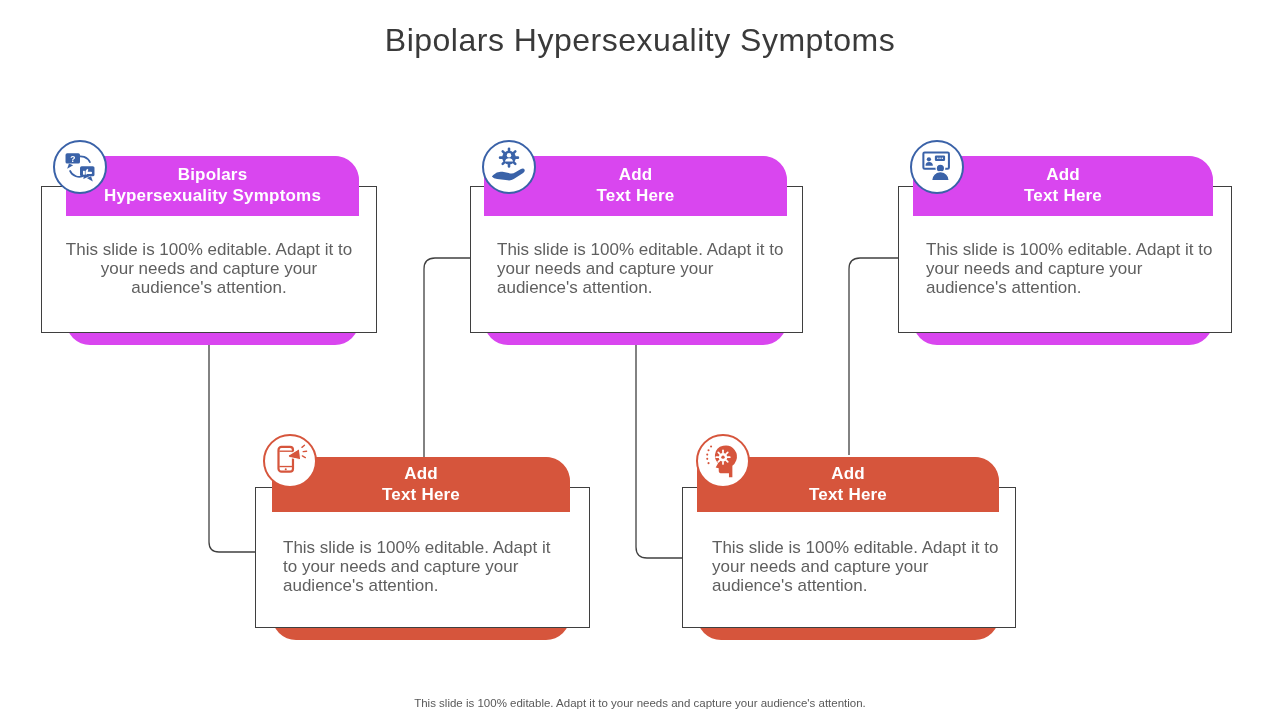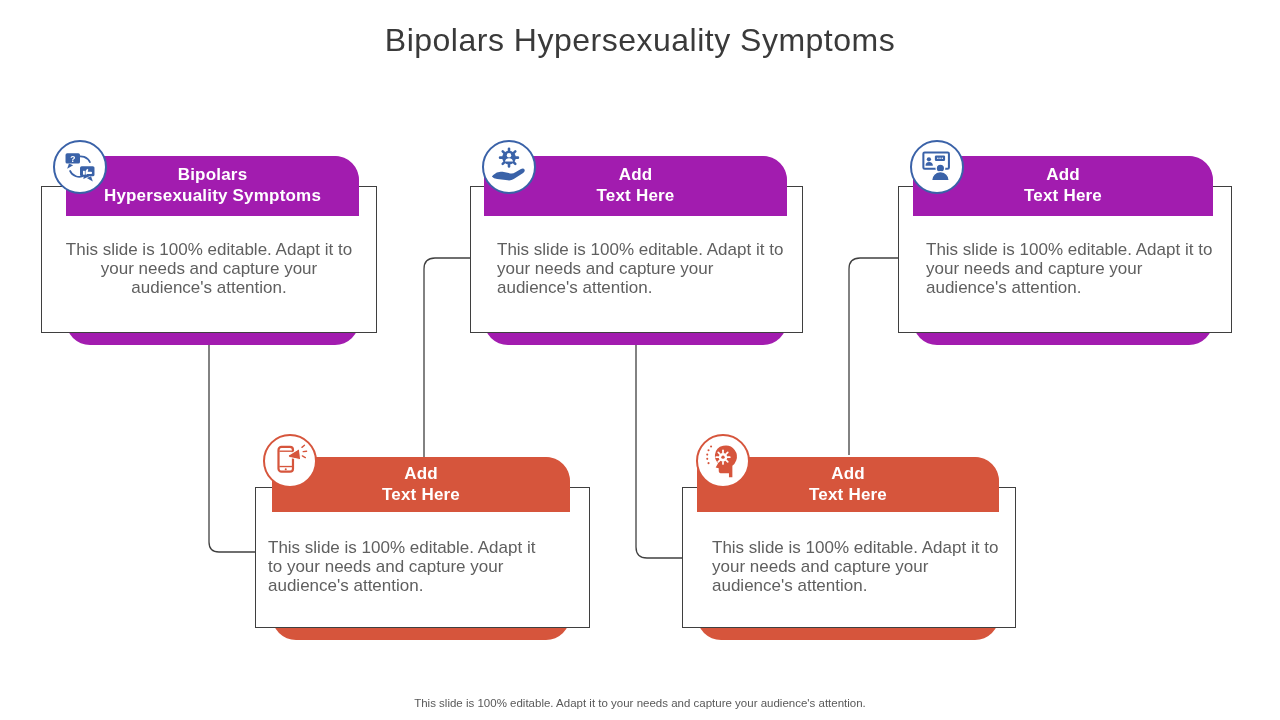--- a/index.html
+++ b/index.html
@@ -22,21 +22,21 @@
   }
   .icon-circle{
     position:absolute;width:54px;height:54px;border-radius:50%;background:#ffffff;
     box-sizing:border-box;display:flex;align-items:center;justify-content:center;z-index:3;
   }
   .band{z-index:2;} .whitebox{z-index:1;} .backshape{z-index:0;}
   .body-text{
     position:absolute;z-index:2;color:#5f5f5f;font-size:17px;line-height:19px;
     white-space:pre-line;
   }
-  .blue .backshape,.blue .band{background:#a21caf;}
+  .blue .backshape,.blue .band{background:#d946ef;}
   .blue .icon-circle{border:2px solid #3A62A8;}
   .orange .backshape,.orange .band{background:#D6553C;}
   .orange .icon-circle{border:2px solid #D6553C;}
   .footer-note{
     position:absolute;left:0;top:697px;width:1280px;text-align:center;
     font-size:11.5px;color:#595959;
   }
 </style>
 </head>
 <body>
@@ -148,21 +148,21 @@
       <line x1="14.5" y1="33.5" x2="29.5" y2="33.5" stroke="#D6553C" stroke-width="1.6"></line>
       <circle cx="22" cy="36.6" r="1.2" fill="#D6553C"></circle>
       <path d="M27,19 l11,-6.5 1.5,13 -12.5,-2.5 q-2,-0.5 -2,-2 q0,-1.5 2,-2 z" fill="#D6553C" stroke="#ffffff" stroke-width="1.2"></path>
       <g stroke="#D6553C" stroke-width="1.6" stroke-linecap="round">
         <line x1="41" y1="11" x2="44" y2="8.5"></line>
         <line x1="42.5" y1="16" x2="46.5" y2="15.5"></line>
         <line x1="41.5" y1="21" x2="45" y2="23"></line>
       </g>
     </svg>
   </div>
-  <div class="body-text" style="left:13px;top:104px;width:295px;text-align:left;">This slide is 100% editable. Adapt it
+  <div class="body-text" style="left:28px;top:104px;width:295px;text-align:left;">This slide is 100% editable. Adapt it
 to your needs and capture your
 audience's attention.</div>
 </div>
 
 <div class="card orange" style="left:682px;top:434px;width:334px;height:206px;">
   <div class="backshape" style="left:15px;top:23px;width:302px;height:183px;"></div>
   <div class="whitebox" style="left:0;top:53px;width:334px;height:141px;"></div>
   <div class="band" style="left:15px;top:23px;width:302px;height:55px;padding-top:6px;">Add
 Text Here</div>
   <div class="icon-circle" style="left:14px;top:0;">

